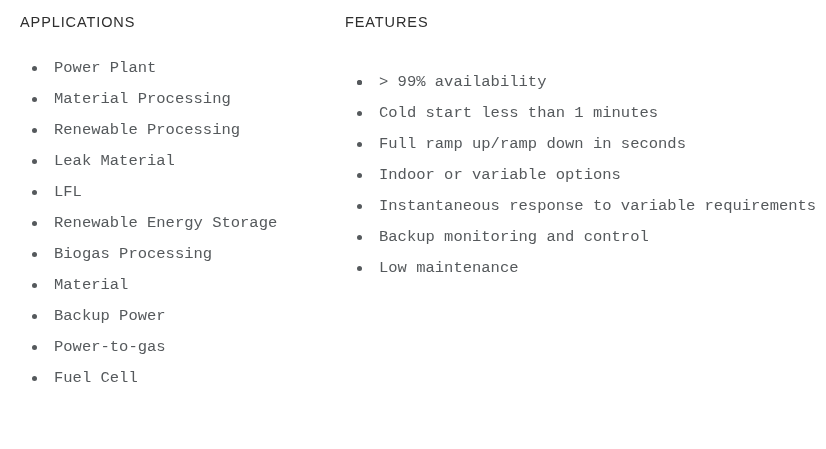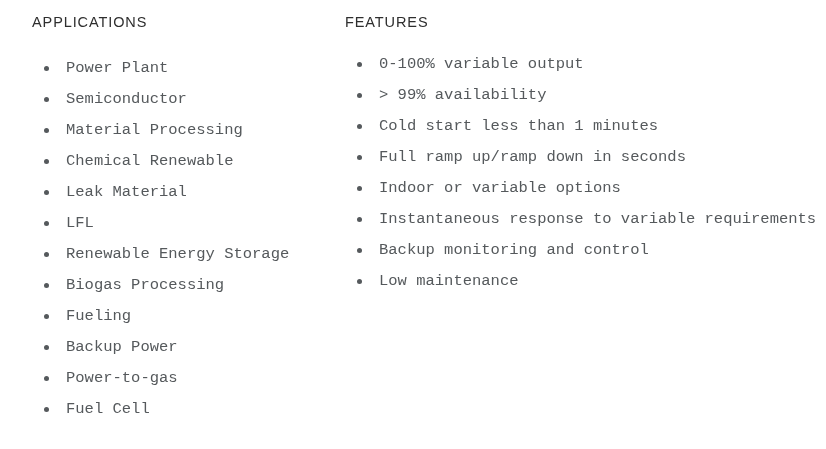--- a/index.html
+++ b/index.html
@@ -24,21 +24,21 @@
   .columns {
     display: flex;
     flex-direction: row;
     align-items: flex-start;
   }
   .column {
     box-sizing: border-box;
   }
   .col-left {
     width: 345px;
-    padding-left: 32px;
+    padding-left: 20px;
   }
   .col-right {
     width: 481px;
     padding-left: 343px;
     margin-left: -343px;
   }
   .col-right-inner {
     padding-left: 0;
   }
   .section-heading {
@@ -69,52 +69,51 @@
   ul.bullet-list li .dot {
     position: absolute;
     left: 0;
     top: 13px;
     width: 5px;
     height: 5px;
     border-radius: 50%;
     background: #55595c;
   }
   .col-right .section-heading {
-    margin-bottom: 18px;
+    margin-bottom: 36px;
   }
 </style>
 </head>
 <body>
 
 <div class="page">
   <div class="columns">
 
     <div class="column col-left">
       <h2 class="section-heading">APPLICATIONS</h2>
       <ul class="bullet-list">
         <li><span class="dot"></span><span>Power Plant</span></li>
-        <li><span class="dot"></span><span>Semiconductor</span></li>
         <li><span class="dot"></span><span>Material Processing</span></li>
-        <li><span class="dot"></span><span>Chemical Renewable</span></li>
+        <li><span class="dot"></span><span>Renewable Processing</span></li>
         <li><span class="dot"></span><span>Leak Material</span></li>
         <li><span class="dot"></span><span>LFL</span></li>
         <li><span class="dot"></span><span>Renewable Energy Storage</span></li>
         <li><span class="dot"></span><span>Biogas Processing</span></li>
-        <li><span class="dot"></span><span>Fueling</span></li>
+        <li><span class="dot"></span><span>Material</span></li>
         <li><span class="dot"></span><span>Backup Power</span></li>
         <li><span class="dot"></span><span>Power-to-gas</span></li>
         <li><span class="dot"></span><span>Fuel Cell</span></li>
       </ul>
     </div>
 
     <div class="column col-right">
       <div class="col-right-inner">
         <h2 class="section-heading">FEATURES</h2>
         <ul class="bullet-list">
-          <li><span class="dot"></span><span>0-100% variable output</span></li>
+          <li><span class="dot"></span></li>
           <li><span class="dot"></span><span>&gt; 99% availability</span></li>
           <li><span class="dot"></span><span>Cold start less than 1 minutes</span></li>
           <li><span class="dot"></span><span>Full ramp up/ramp down in seconds</span></li>
           <li><span class="dot"></span><span>Indoor or variable options</span></li>
           <li><span class="dot"></span><span>Instantaneous response to variable requirements</span></li>
           <li><span class="dot"></span><span>Backup monitoring and control</span></li>
           <li><span class="dot"></span><span>Low maintenance</span></li>
         </ul>
       </div>
     </div>

